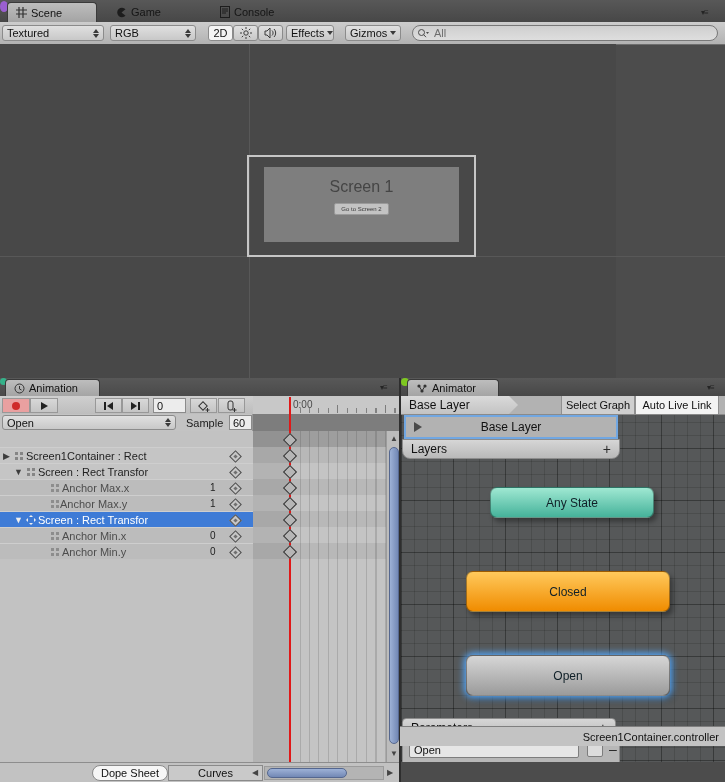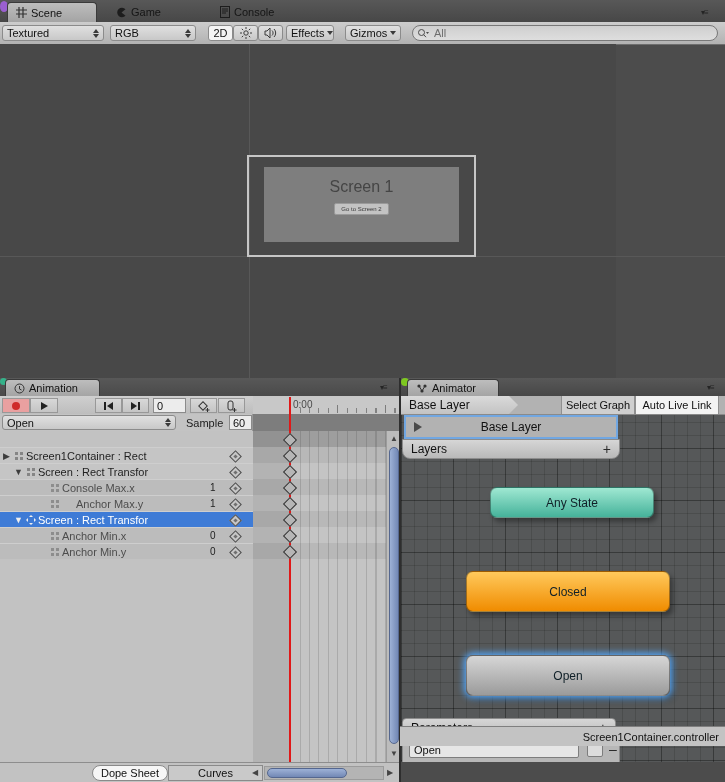--- a/index.html
+++ b/index.html
@@ -300,34 +300,34 @@
     </div>
     <div class="prop-row child" style="top:48px;">
       <span class="abs" style="left:50px;top:3px;">
           <svg width="10" height="10">
             <rect x="1" y="1" width="3" height="3" fill="#8d8d8d"></rect>
             <rect x="6" y="1" width="3" height="3" fill="#8d8d8d"></rect>
             <rect x="1" y="6" width="3" height="3" fill="#8d8d8d"></rect>
             <rect x="6" y="6" width="3" height="3" fill="#8d8d8d"></rect>
           </svg>
         </span>
-      <span class="plabel" style="left:62px;">Console Max.x</span>
+      <span class="plabel" style="left:62px;">Anchor Max.x</span>
       <span class="pval">1</span>
       <span class="kd"></span>
     </div>
     <div class="prop-row child" style="top:64px;">
       <span class="abs" style="left:50px;top:3px;">
           <svg width="10" height="10">
             <rect x="1" y="1" width="3" height="3" fill="#8d8d8d"></rect>
             <rect x="6" y="1" width="3" height="3" fill="#8d8d8d"></rect>
             <rect x="1" y="6" width="3" height="3" fill="#8d8d8d"></rect>
             <rect x="6" y="6" width="3" height="3" fill="#8d8d8d"></rect>
           </svg>
         </span>
-      <span class="plabel" style="left:76px;">Anchor Max.y</span>
+      <span class="plabel" style="left:60px;">Anchor Max.y</span>
       <span class="pval">1</span>
       <span class="kd"></span>
     </div>
     <div class="prop-row selected" style="top: 80px; background: rgb(62, 123, 214);">
       <span class="fold" style="left:14px;">▼</span>
       <span class="abs" style="left:26px;top:3px;">
           <svg width="10" height="10">
             <path d="M5 0l2 2H3ZM5 10l2-2H3ZM0 5l2-2v4ZM10 5 8 3v4Z" fill="#f0f0f0"></path>
           </svg>
         </span>

